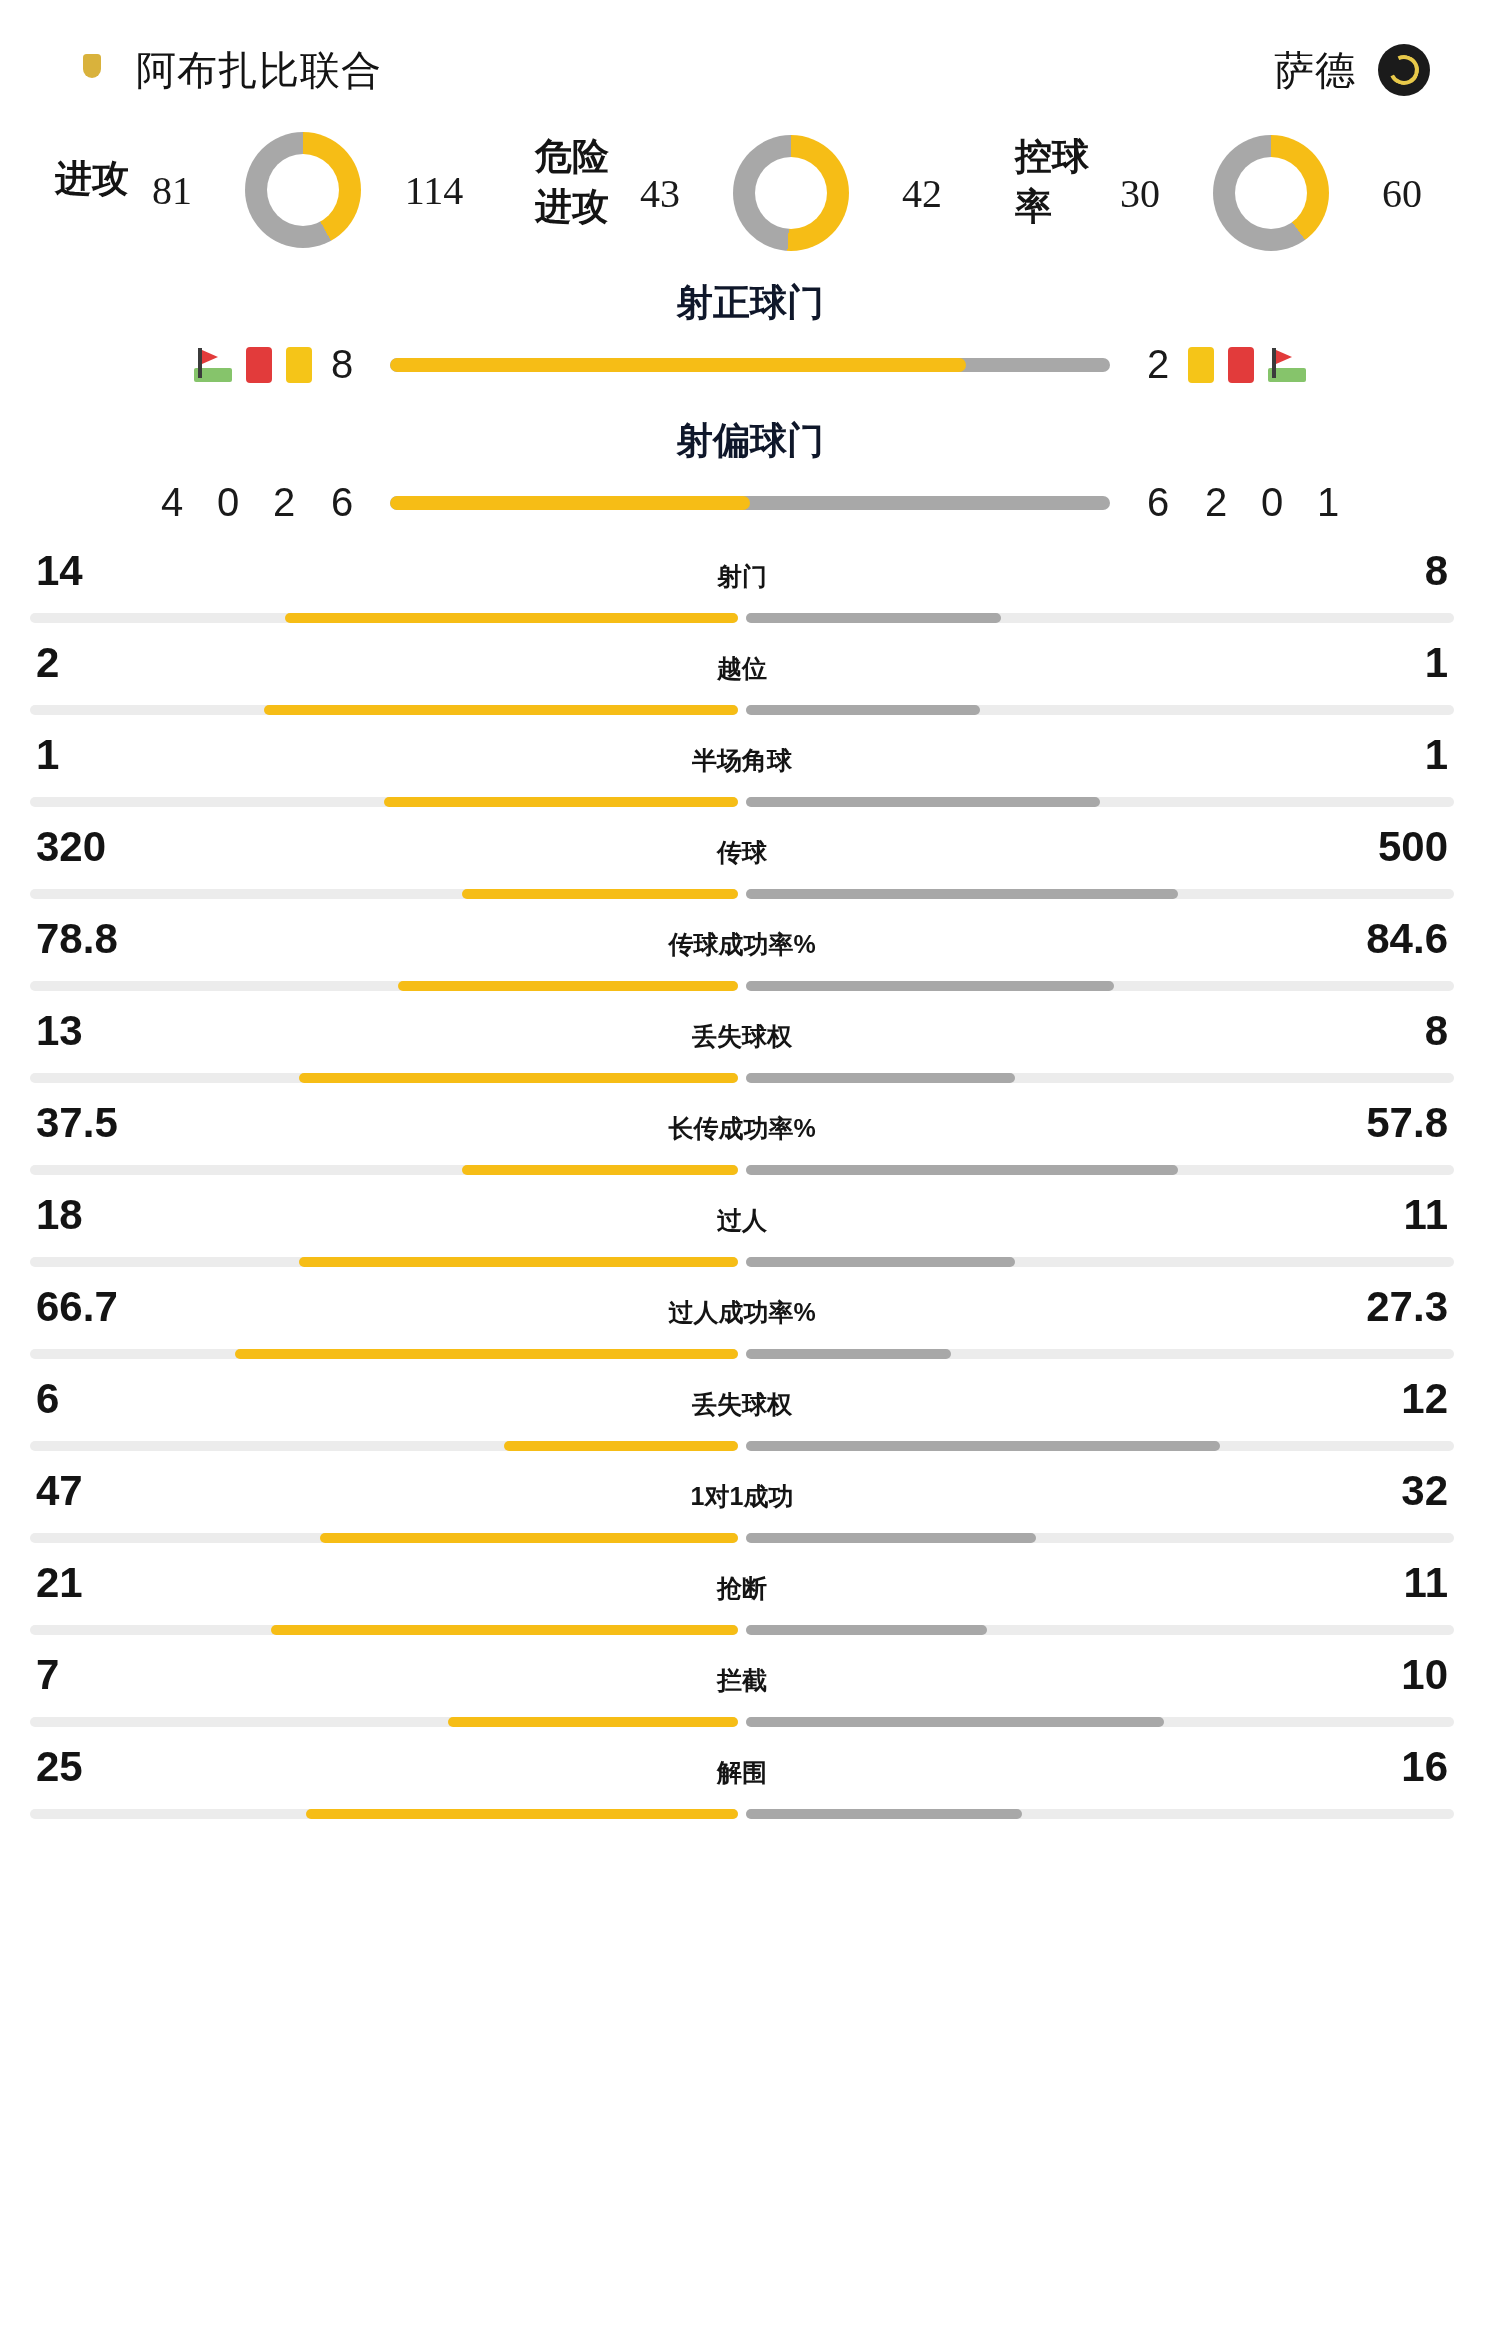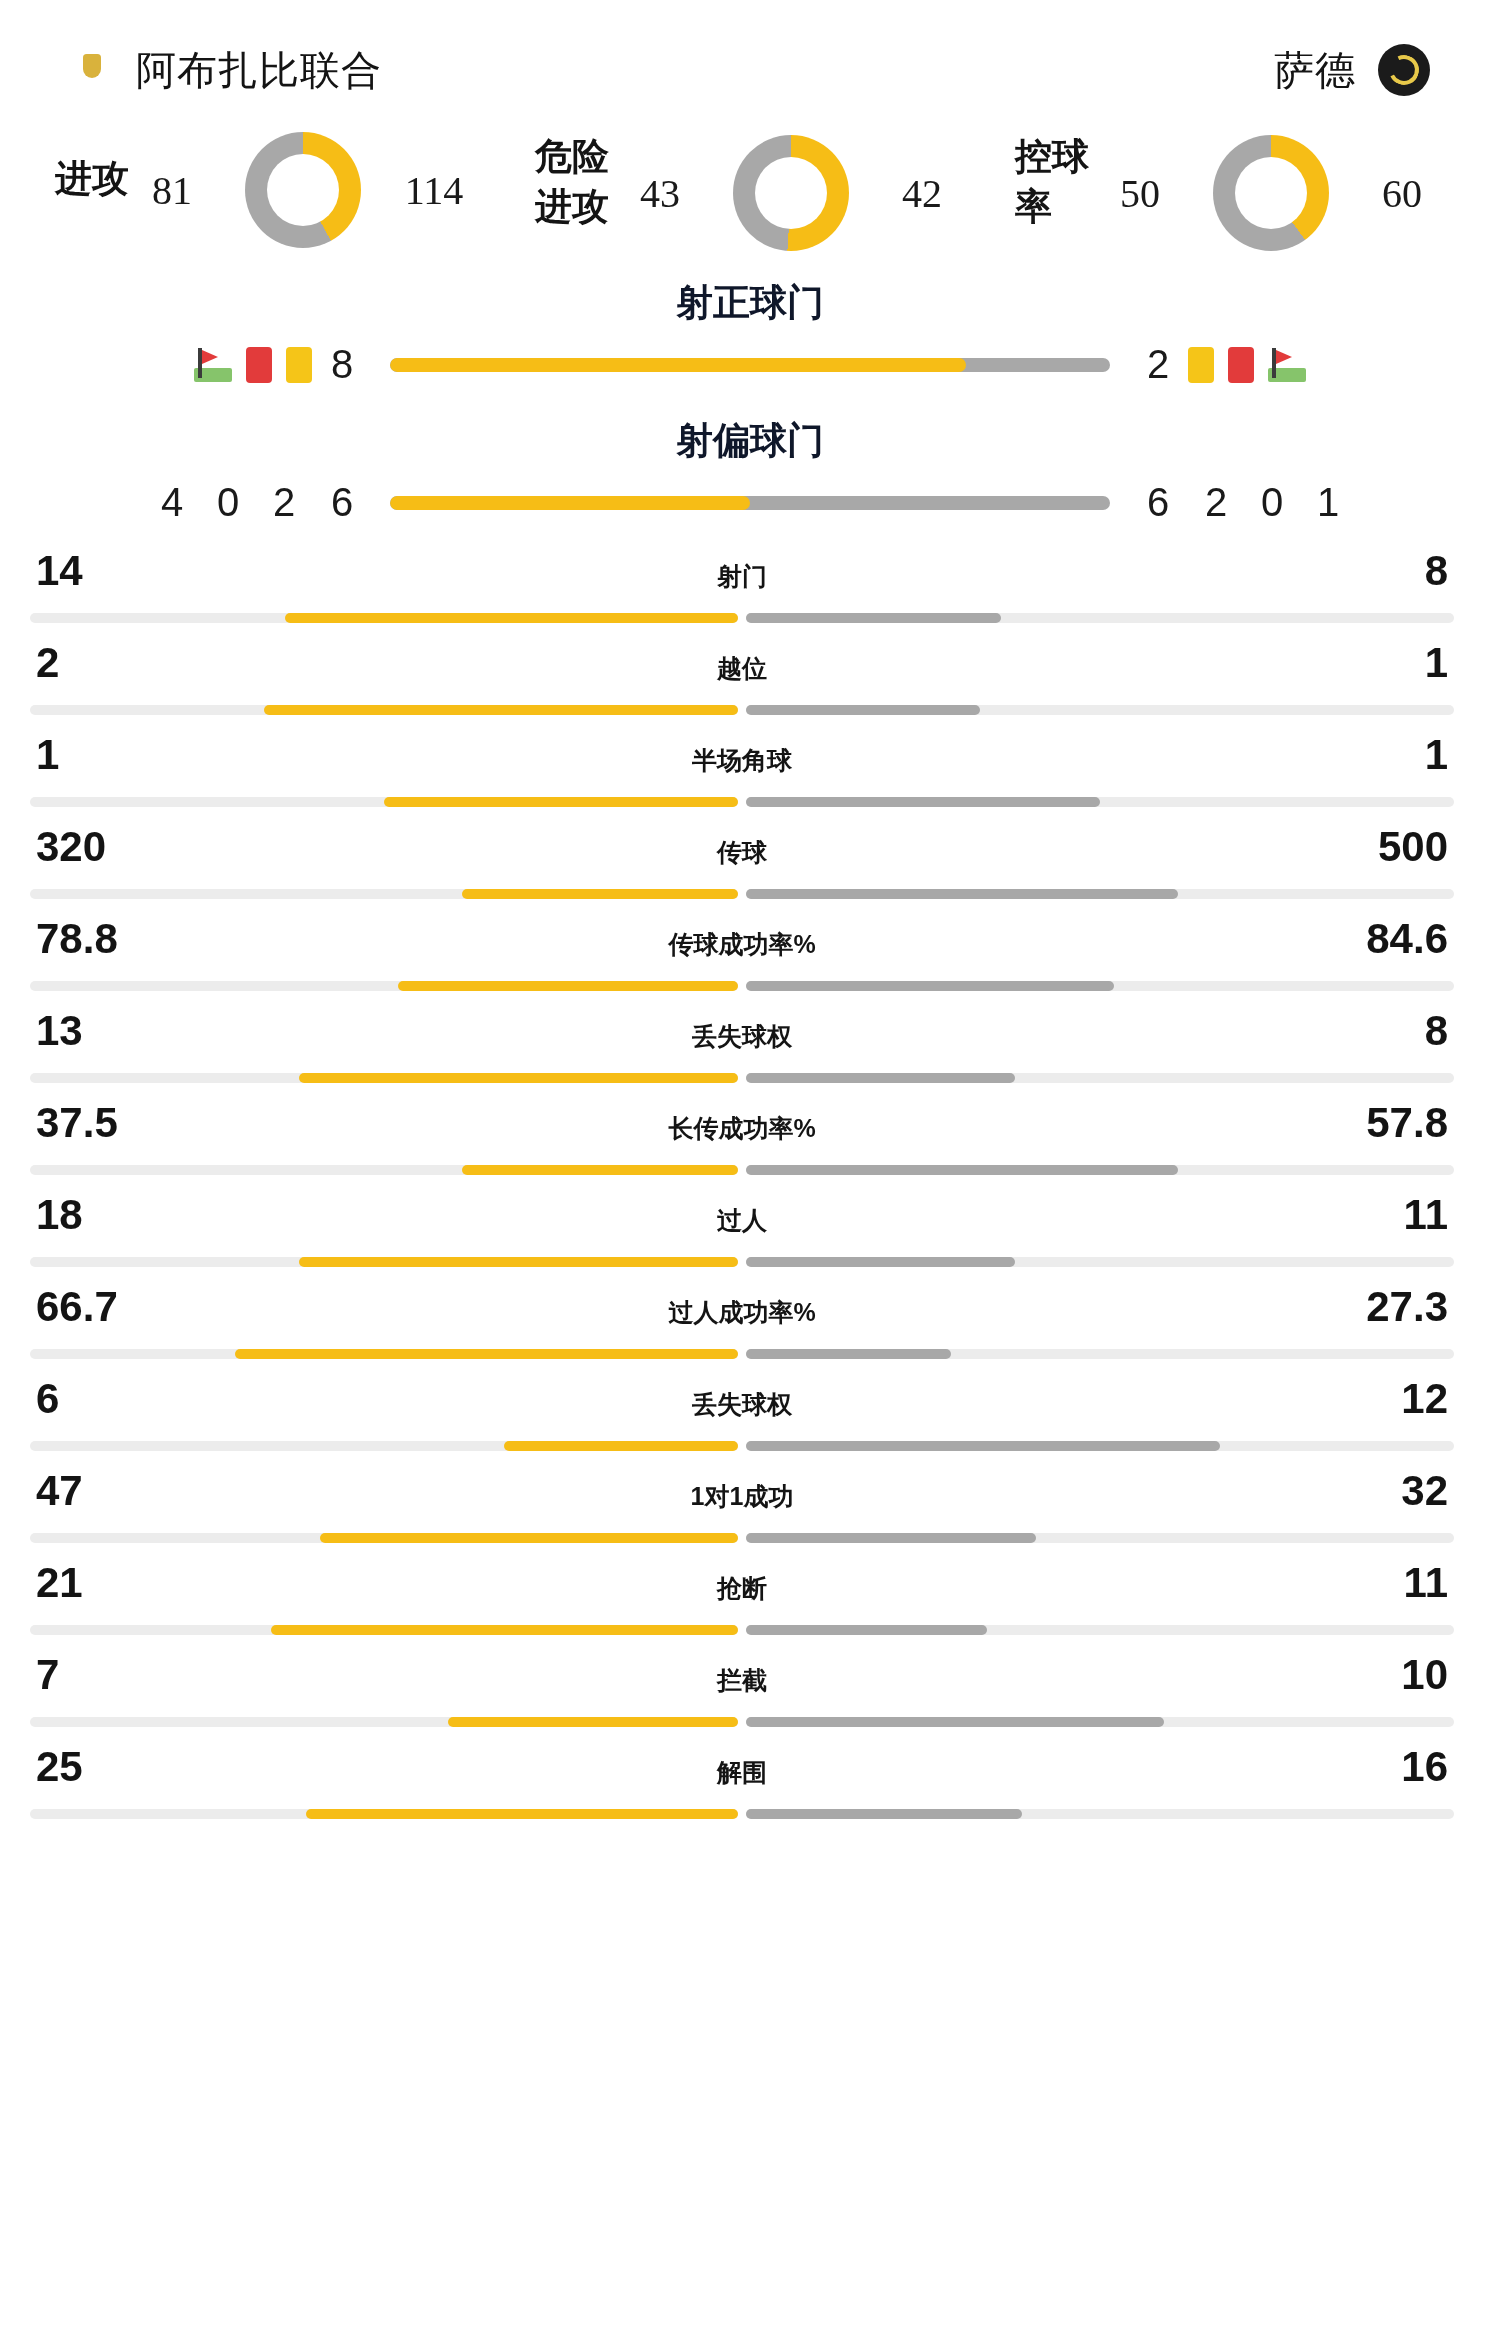--- a/index.html
+++ b/index.html
@@ -277,21 +277,21 @@
         <span class="donut" id="donut1" style="background: conic-gradient(rgb(246, 189, 22) 0deg, rgb(246, 189, 22) 183.6deg, rgb(168, 168, 168) 183.6deg, rgb(168, 168, 168) 360deg);">
             <span class="hole"></span>
           </span>
         <span class="donut-val">42</span>
       </div>
     </div>
 
     <div class="donut-block">
       <div class="donut-title">控球率</div>
       <div class="donut-row">
-        <span class="donut-val">50</span>
+        <span class="donut-val">30</span>
         <span class="donut" id="donut2" style="background: conic-gradient(rgb(246, 189, 22) 0deg, rgb(246, 189, 22) 144deg, rgb(168, 168, 168) 144deg, rgb(168, 168, 168) 360deg);">
             <span class="hole"></span>
           </span>
         <span class="donut-val">60</span>
       </div>
     </div>
 
   </div>
 
   <div class="shotzone">

